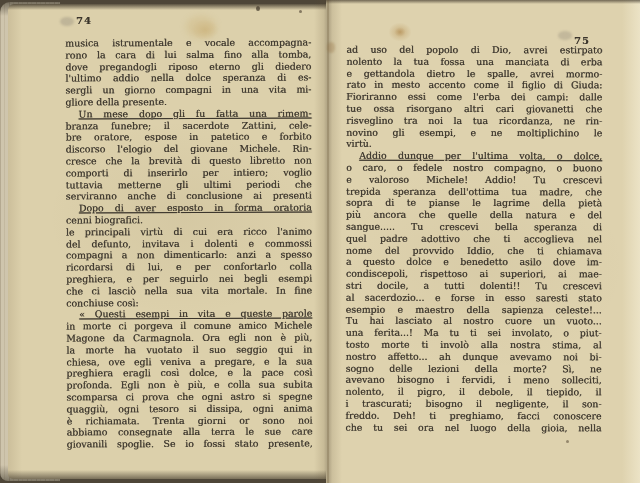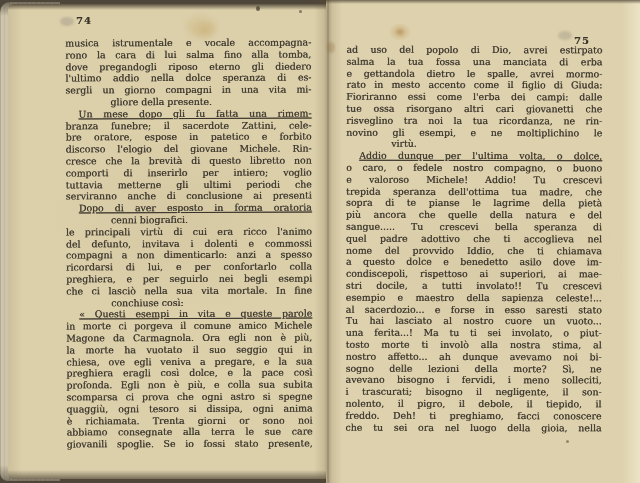--- a/index.html
+++ b/index.html
@@ -75,21 +75,21 @@
   .textcol {
     position: absolute;
     color: #3a342b;
     font-size: 9.4px;
     line-height: 11.8px;
     text-shadow: 0.3px 0 0 rgba(58,52,43,.50), -0.25px 0 0 rgba(58,52,43,.30);
   }
   .textcol-left  { left: 66px;  top: 37px; width: 246px; transform: rotate(-0.2deg); }
   .textcol-right { left: 346px; top: 44px; width: 256px; transform: rotate(0.15deg); }
   .line { text-align: justify; text-align-last: justify; white-space: nowrap; }
-  .line.short { text-align-last: left; margin-left: 45px; }
+  .line.short { text-align-last: left; }
   .line.indent { padding-left: 13px; text-decoration: underline; }
   
   .smudge {
     position: absolute;
     border-radius: 50%;
     pointer-events: none;
   }
   .smudge-num-left  { left: 60px;  top: 17px; width: 14px; height: 9px;  background: rgba(125,120,108,.30); filter: blur(1px); }
   .smudge-num-right { left: 558px; top: 31px; width: 14px; height: 9px;  background: rgba(125,120,108,.28); filter: blur(1px); }
   .speck-1 { left: 256px; top: 6px;  width: 4px; height: 5px; background: rgba(70,60,45,.75); }
@@ -155,47 +155,47 @@
       <div class="line">profonda. Egli non è più, e colla sua subita</div>
       <div class="line">scomparsa ci prova che ogni astro si spegne</div>
       <div class="line">quaggiù, ogni tesoro si dissipa, ogni anima</div>
       <div class="line">è richiamata. Trenta giorni or sono noi</div>
       <div class="line">abbiamo consegnate alla terra le sue care</div>
       <div class="line">giovanili spoglie. Se io fossi stato presente,</div>
     </div>
 
   <div class="textcol textcol-right">
       <div class="line">ad uso del popolo di Dio, avrei estirpato</div>
-      <div class="line">salma la tua fossa una manciata di erba</div>
+      <div class="line">nolento la tua fossa una manciata di erba</div>
       <div class="line">e gettandola dietro le spalle, avrei mormo-</div>
       <div class="line">rato in mesto accento come il figlio di Giuda:</div>
       <div class="line">Fioriranno essi come l'erba dei campi: dalle</div>
       <div class="line">tue ossa risorgano altri cari giovanetti che</div>
       <div class="line">risveglino tra noi la tua ricordanza, ne rin-</div>
       <div class="line">novino gli esempi, e ne moltiplichino le</div>
       <div class="line short">virtù.</div>
       <div class="line indent">Addio dunque per l'ultima volta, o dolce,</div>
       <div class="line">o caro, o fedele nostro compagno, o buono</div>
       <div class="line">e valoroso Michele! Addio! Tu crescevi</div>
       <div class="line">trepida speranza dell'ottima tua madre, che</div>
       <div class="line">sopra di te pianse le lagrime della pietà</div>
       <div class="line">più ancora che quelle della natura e del</div>
       <div class="line">sangue..... Tu crescevi bella speranza di</div>
       <div class="line">quel padre adottivo che ti accoglieva nel</div>
       <div class="line">nome del provvido Iddio, che ti chiamava</div>
       <div class="line">a questo dolce e benedetto asilo dove im-</div>
       <div class="line">condiscepoli, rispettoso ai superiori, ai mae-</div>
-      <div class="line">stri docile, a tutti involato!! Tu crescevi</div>
+      <div class="line">stri docile, a tutti dolenti!! Tu crescevi</div>
+      <div class="line">al sacerdozio... e forse in esso saresti stato</div>
       <div class="line">esempio e maestro della sapienza celeste!...</div>
-      <div class="line">al sacerdozio... e forse in esso saresti stato</div>
       <div class="line">Tu hai lasciato al nostro cuore un vuoto...</div>
       <div class="line">una ferita...! Ma tu ti sei involato, o piut-</div>
       <div class="line">tosto morte ti involò alla nostra stima, al</div>
       <div class="line">nostro affetto... ah dunque avevamo noi bi-</div>
       <div class="line">sogno delle lezioni della morte? Sì, ne</div>
       <div class="line">avevano bisogno i fervidi, i meno solleciti,</div>
+      <div class="line">nolento, il pigro, il debole, il tiepido, il</div>
       <div class="line">i trascurati; bisogno il negligente, il son-</div>
-      <div class="line">nolento, il pigro, il debole, il tiepido, il</div>
       <div class="line">freddo. Deh! ti preghiamo, facci conoscere</div>
       <div class="line">che tu sei ora nel luogo della gioia, nella</div>
     </div>
 
 </div>
 
 </body></html>

